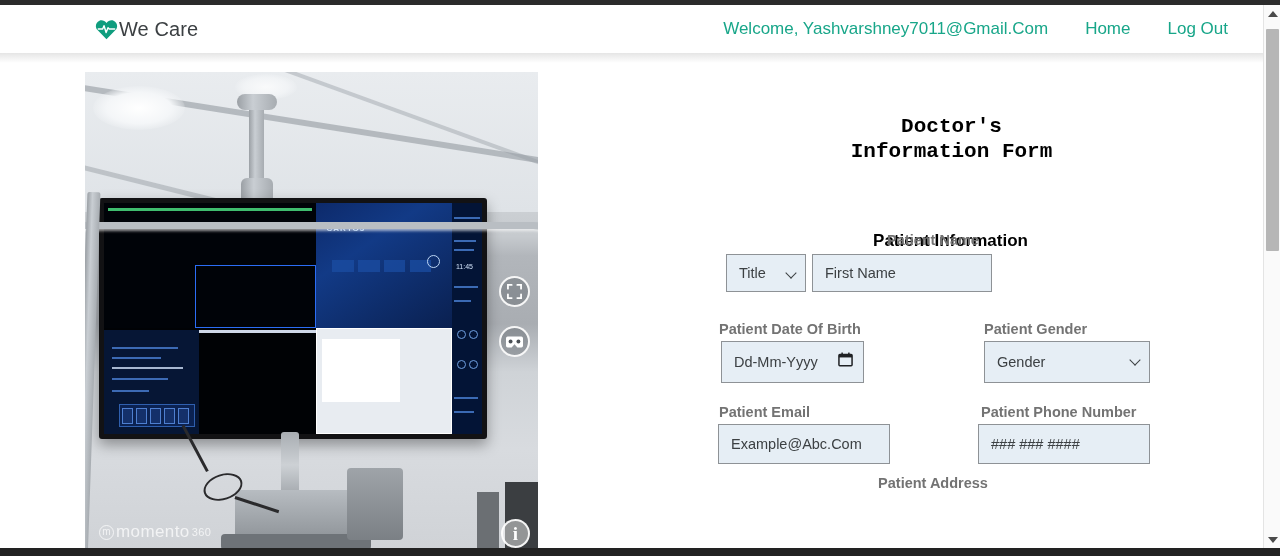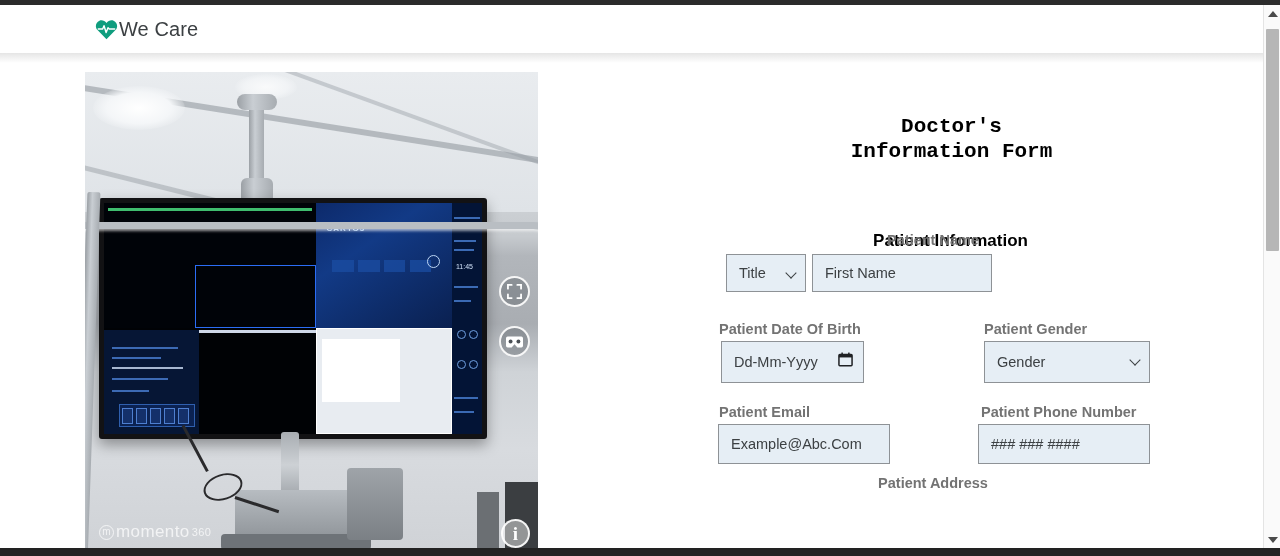--- a/index.html
+++ b/index.html
@@ -396,20 +396,25 @@
 
   <div class="navbar">
     <div class="brand">
       <svg class="brand-icon" viewBox="0 0 24 22">
         <path d="M12 21.3 L2.6 11.6 C-0.4 8.5 0.6 3.4 4.6 1.8 C7.2 0.8 10.2 1.8 12 4.1 C13.8 1.8 16.8 0.8 19.4 1.8 C23.4 3.4 24.4 8.5 21.4 11.6 Z" fill="#0f9d7e"></path>
         <path d="M3.4 10.4 H8.0 L9.4 7.0 L11.6 14.2 L13.6 9.2 L14.9 10.4 H20.6" fill="none" stroke="#ffffff" stroke-width="1.5" stroke-linejoin="round" stroke-linecap="round"></path>
       </svg>
       <span class="brand-text">We Care</span>
     </div>
 
+    <div class="nav-right">
+      <span class="nav-welcome">Welcome, Yashvarshney7011@Gmail.Com</span>
+      <a class="nav-link" href="#">Home</a>
+      <a class="nav-link" href="#">Log Out</a>
+    </div>
   </div>
   <div class="navbar-shadow"></div>
 
   <div class="content">
 
     <div class="viewer">
       <div class="viewer-photo">
 
         <div class="ceil"></div>
         <div class="ceil-line" style="left:-20px; top:10px; width:520px; height:6px; transform: rotate(9deg);"></div>

